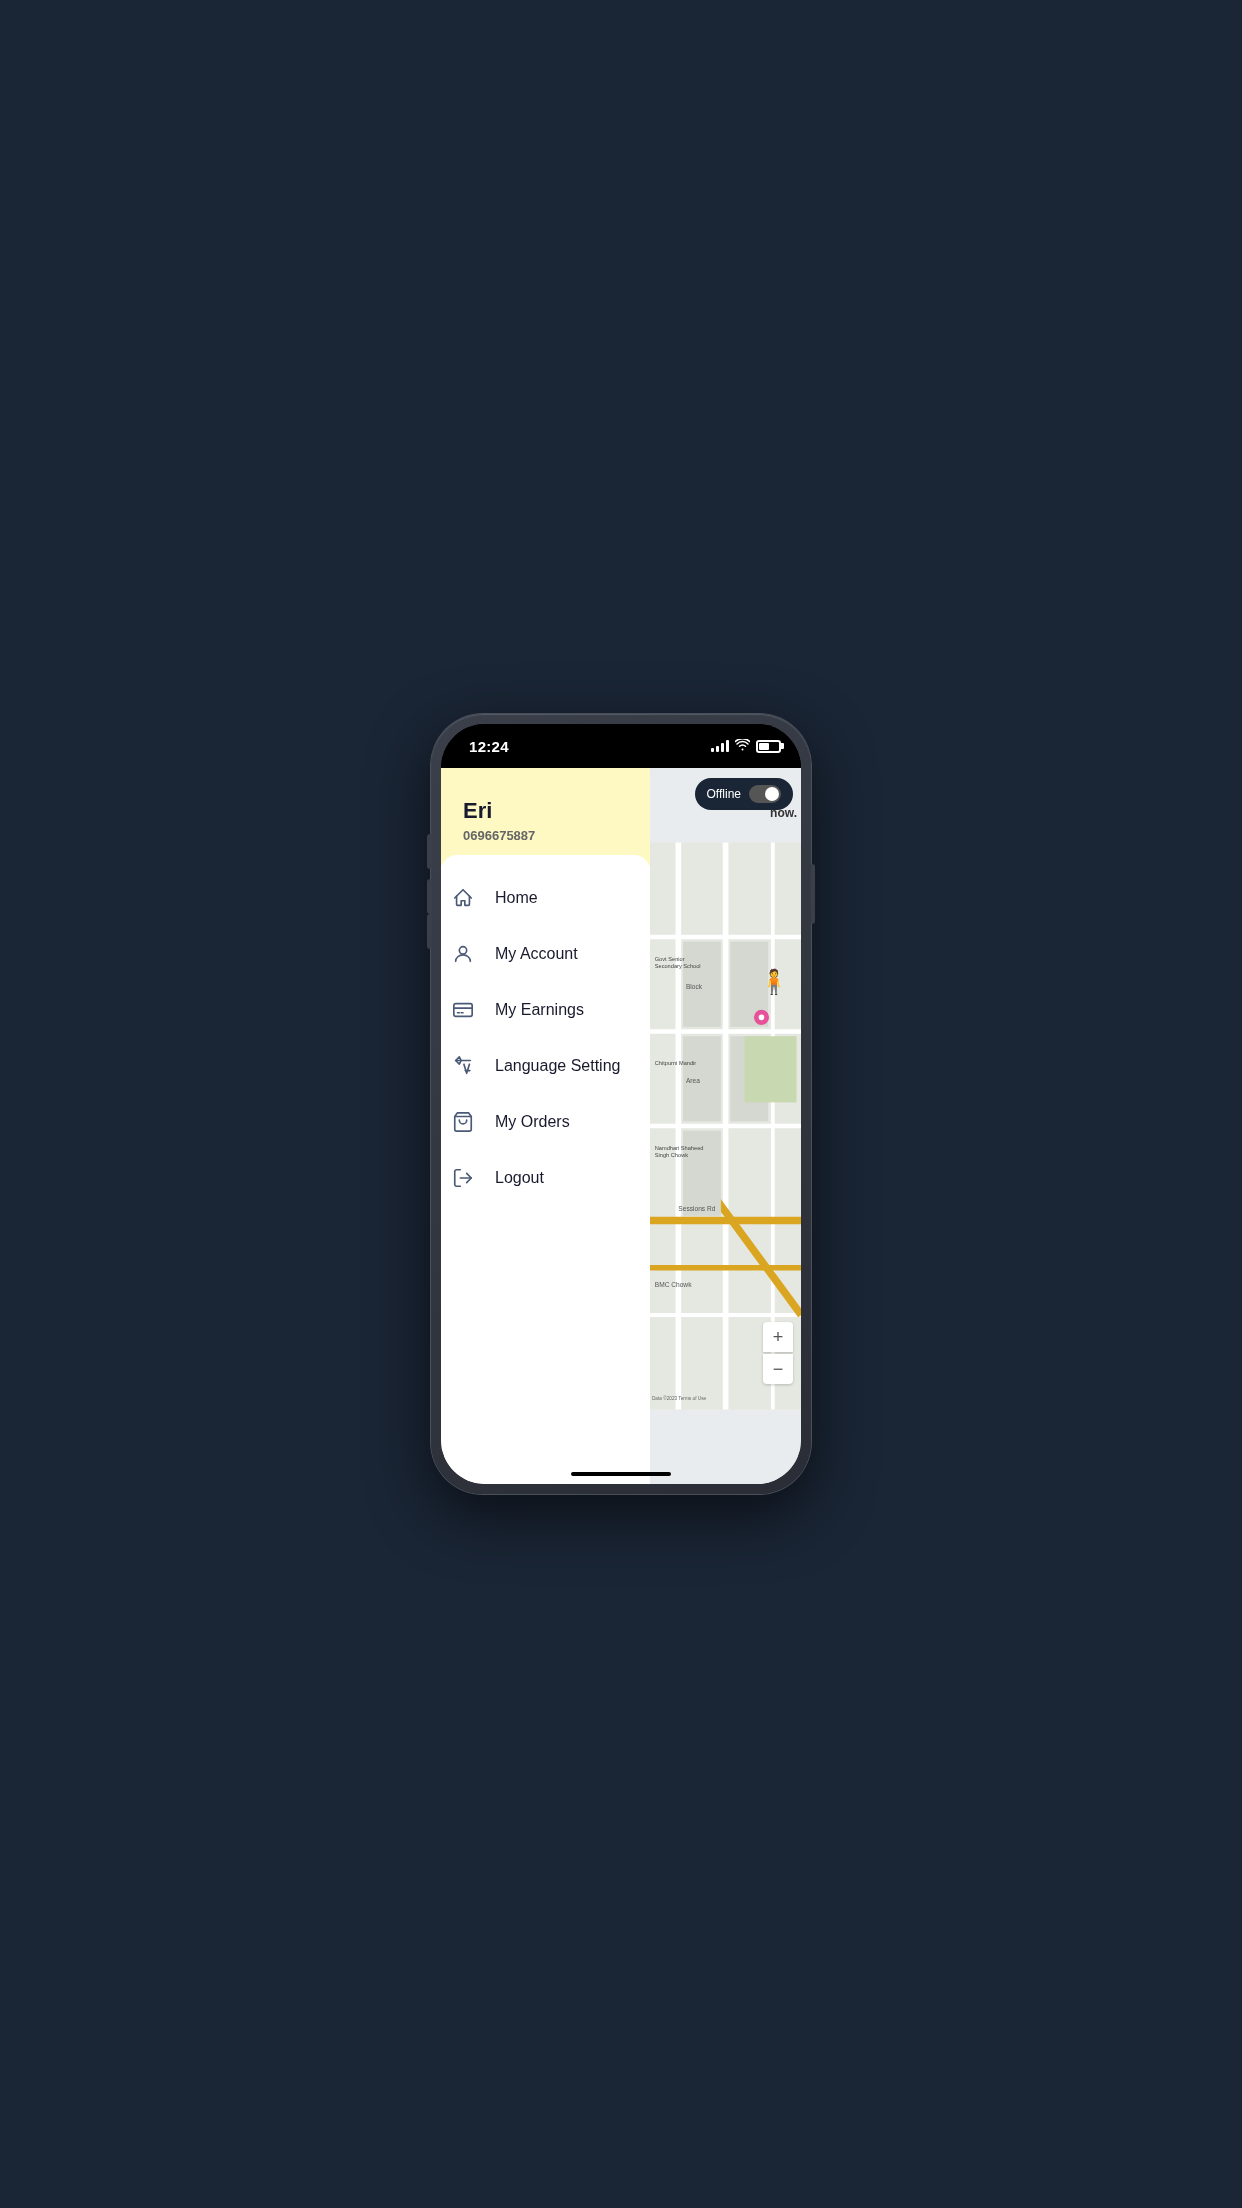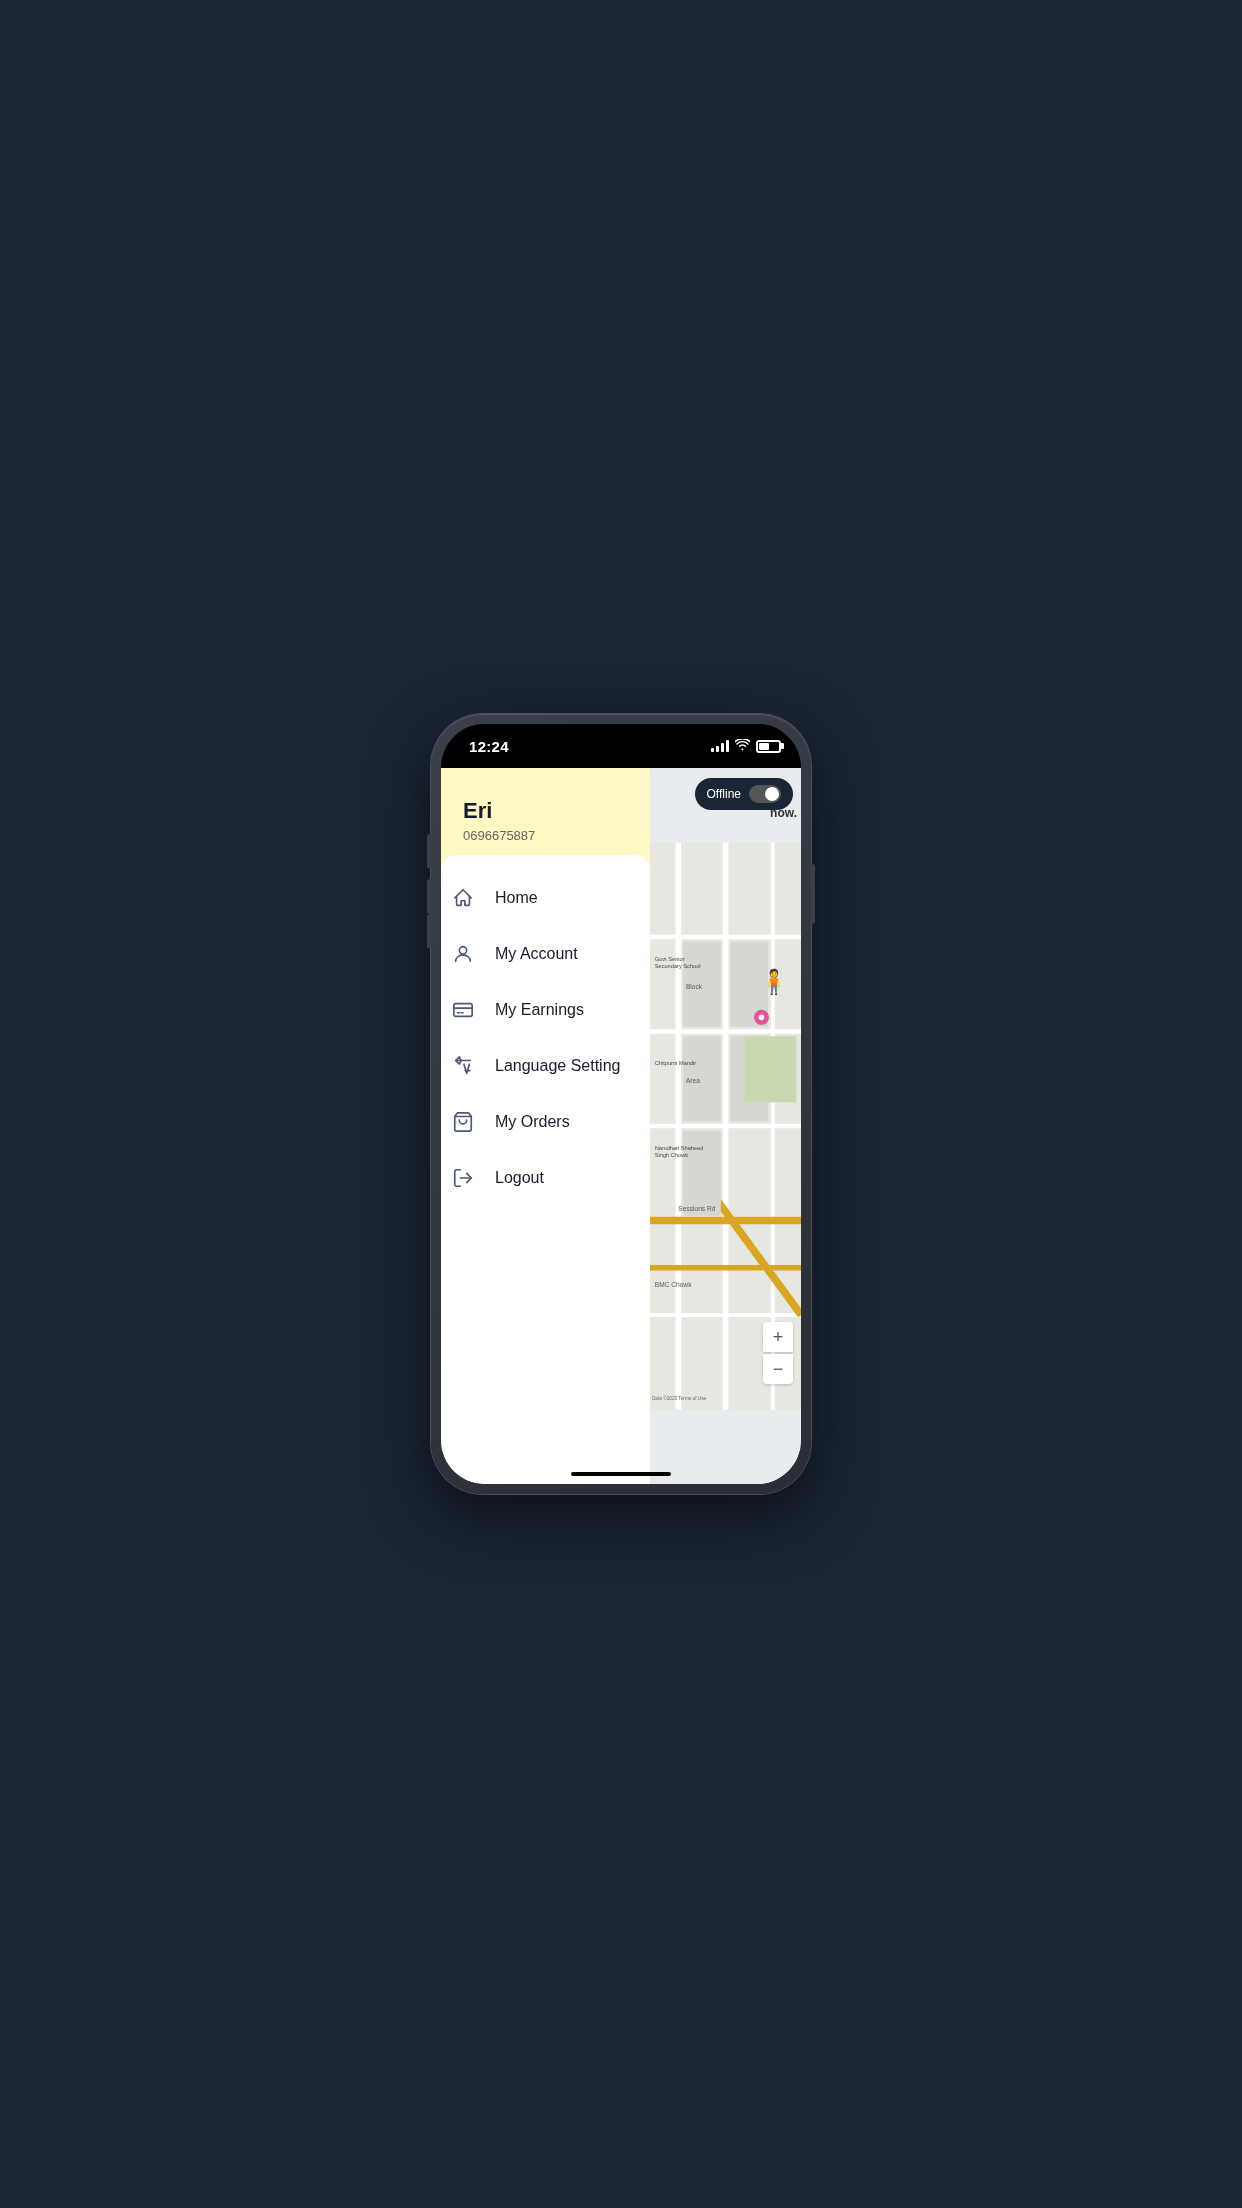--- a/index.html
+++ b/index.html
@@ -174,21 +174,21 @@
     .user-name {
       font-size: 22px;
       font-weight: 700;
       color: #1a1a2e;
       margin-bottom: 4px;
     }
 
     .user-phone {
       font-size: 13px;
       color: #666;
-      font-weight: 400;
+      font-weight: 700;
     }
 
     
     .menu-list {
       background: #fff;
       flex: 1;
       padding: 15px 0;
       border-radius: 16px 16px 0 0;
       margin-top: -10px;
     }

